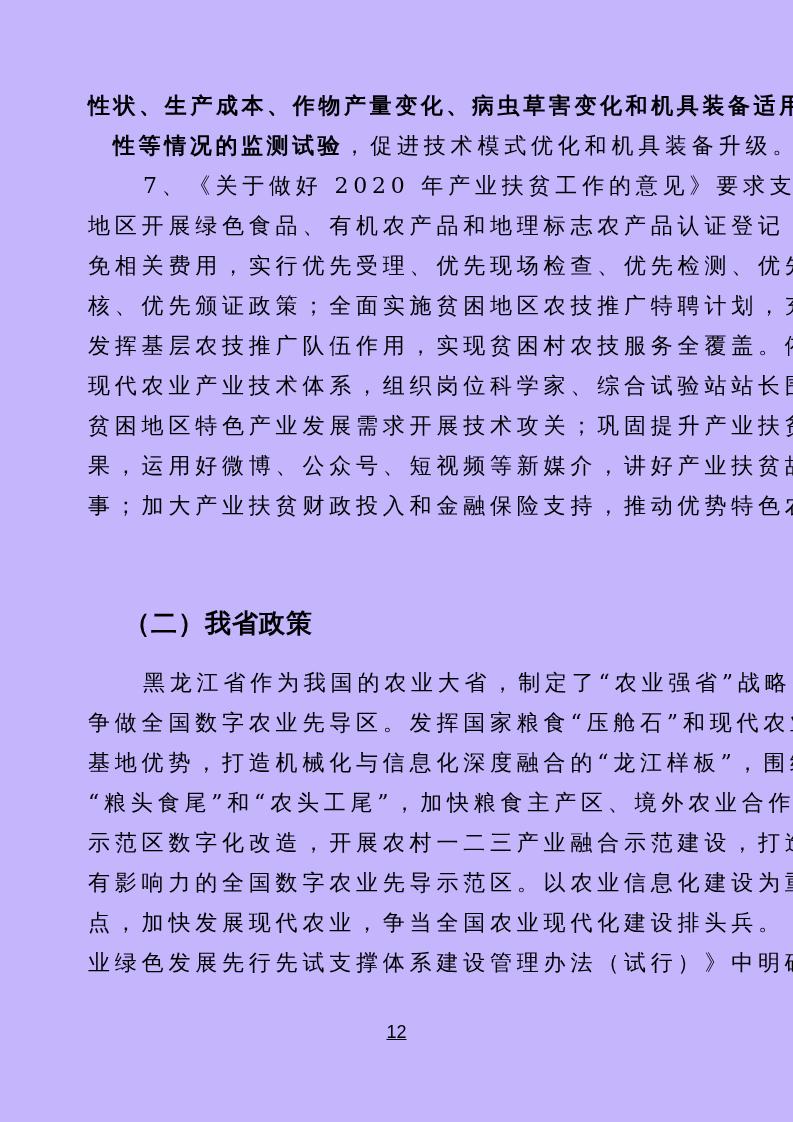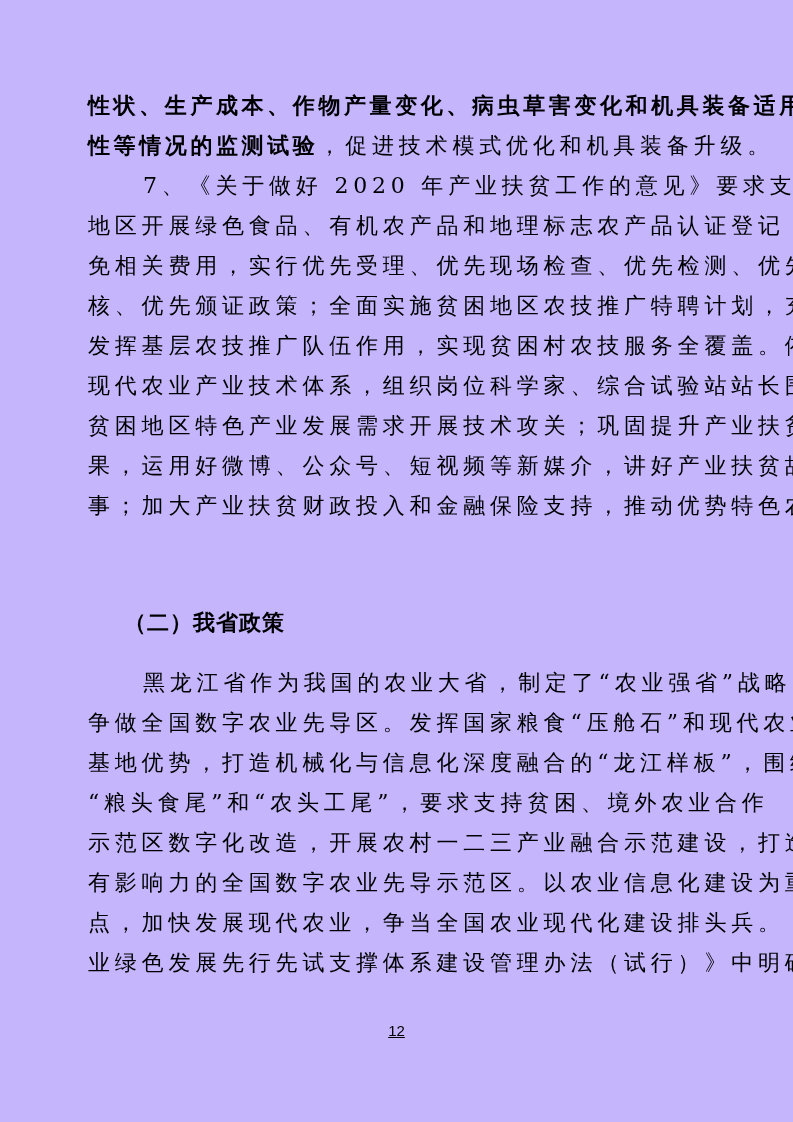--- a/index.html
+++ b/index.html
@@ -27,46 +27,46 @@
       left: 88px;
       width: 604px;
       height: 40px;
       font-size: 22px;
       line-height: 40px;
       white-space: nowrap;
       letter-spacing: 4.8px;
       text-align: justify;
       text-align-last: justify;
     }
-    .line.last { text-align-last: left; }
+    .line.last { text-align-last: left; margin-left: 25px; }
     .line.indent { left: 143px; width: 549px; }
     .bold {
       font-family: "DejaVu Sans", "Liberation Sans", sans-serif;
       font-weight: bold;
       letter-spacing: 3.6px;
     }
     .heading {
       position: absolute;
       left: 124px;
       top: 603px;
-      font-size: 22px;
+      font-size: 26px;
       line-height: 40px;
       font-family: "DejaVu Sans", "Liberation Sans", sans-serif;
       font-weight: bold;
       letter-spacing: 1px;
       white-space: nowrap;
     }
     .page-number {
       position: absolute;
       left: 0;
       width: 793px;
       top: 1022px;
       text-align: center;
       font-family: "Liberation Sans", "DejaVu Sans", sans-serif;
-      font-size: 15px;
+      font-size: 18px;
       color: #000000;
       text-decoration: underline;
     }
   </style>
 </head>
 <body>
 
 <div class="page">
 
   <div class="line" style="top:86px;">
@@ -84,21 +84,21 @@
   <div class="line" style="top:366px;">现代农业产业技术体系，组织岗位科学家、综合试验站站长围绕</div>
   <div class="line" style="top:406px;">贫困地区特色产业发展需求开展技术攻关；巩固提升产业扶贫成</div>
   <div class="line" style="top:446px;">果，运用好微博、公众号、短视频等新媒介，讲好产业扶贫故</div>
   <div class="line" style="top:486px;">事；加大产业扶贫财政投入和金融保险支持，推动优势特色农产</div>
 
   <div class="heading">（二）我省政策</div>
 
   <div class="line indent" style="top:663px;">黑龙江省作为我国的农业大省，制定了“农业强省”战略，</div>
   <div class="line" style="top:703px;">争做全国数字农业先导区。发挥国家粮食“压舱石”和现代农业</div>
   <div class="line" style="top:743px;">基地优势，打造机械化与信息化深度融合的“龙江样板”，围绕</div>
-  <div class="line" style="top:783px;">“粮头食尾”和“农头工尾”，要求支持贫困、境外农业合作</div>
+  <div class="line" style="top:783px;">“粮头食尾”和“农头工尾”，加快粮食主产区、境外农业合作</div>
   <div class="line" style="top:823px;">示范区数字化改造，开展农村一二三产业融合示范建设，打造具</div>
   <div class="line" style="top:863px;">有影响力的全国数字农业先导示范区。以农业信息化建设为重</div>
   <div class="line" style="top:903px;">点，加快发展现代农业，争当全国农业现代化建设排头兵。《农</div>
   <div class="line" style="top:943px;">业绿色发展先行先试支撑体系建设管理办法（试行）》中明确提</div>
 
   <div class="page-number">12</div>
 
 </div>
 
 </body></html>

